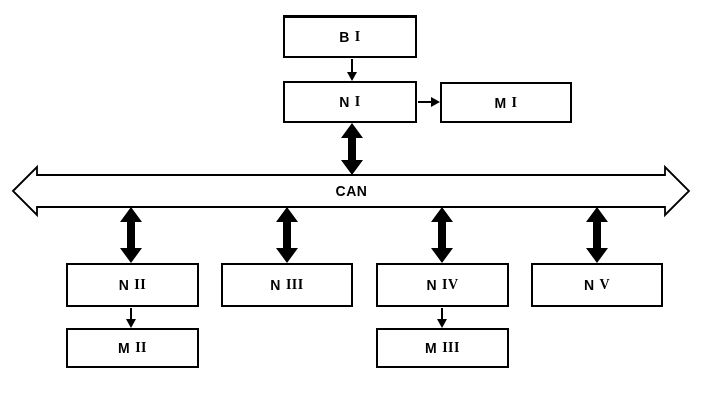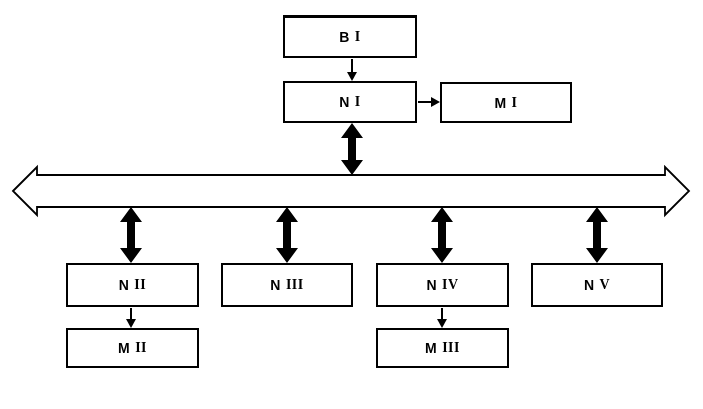--- a/index.html
+++ b/index.html
@@ -136,14 +136,15 @@
   </div>
   <div class="box" id="box-m2">
     <span class="prefix">M</span>
     <span class="numeral">II</span>
   </div>
   <div class="box" id="box-m3">
     <span class="prefix">M</span>
     <span class="numeral">III</span>
   </div>
 
+  <div id="can-label">CAN</div>
 
 </div>
 
 </body></html>

